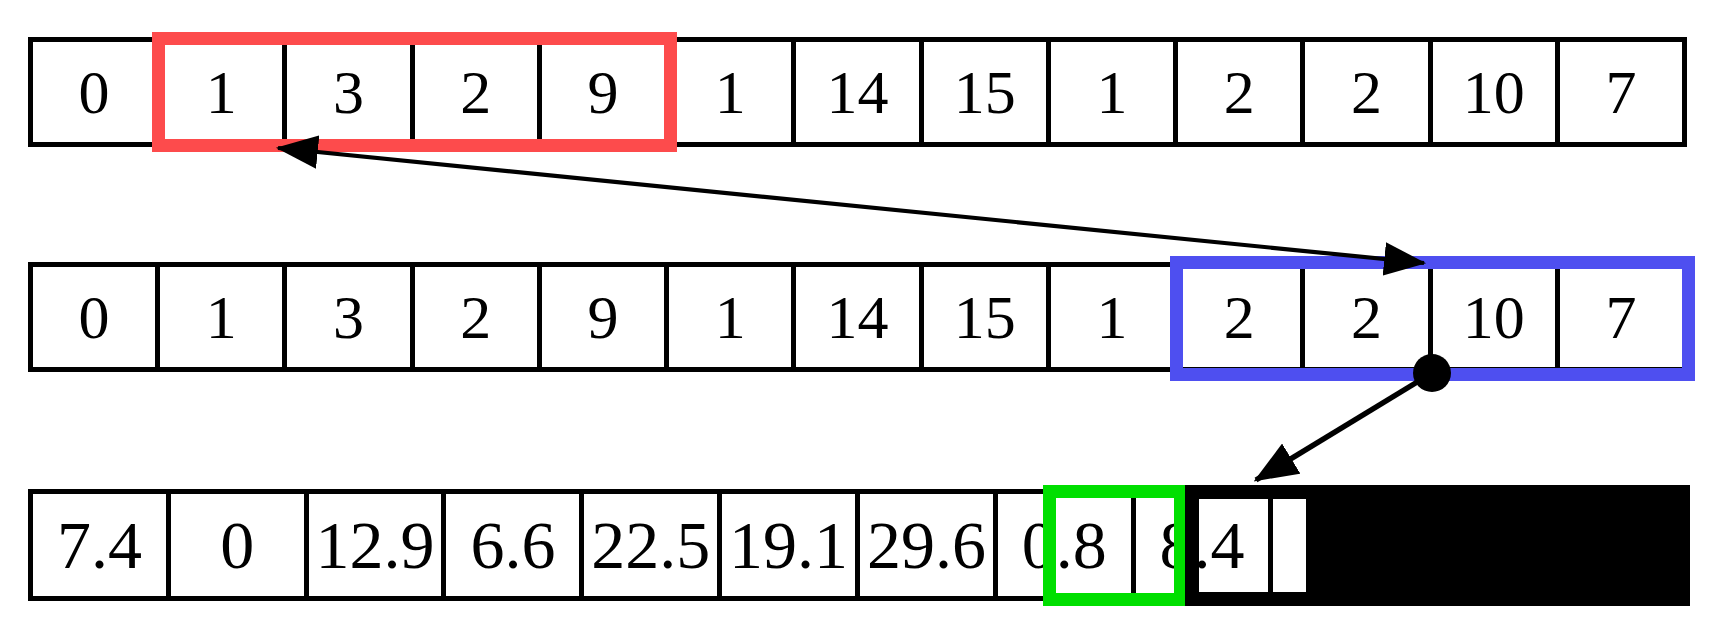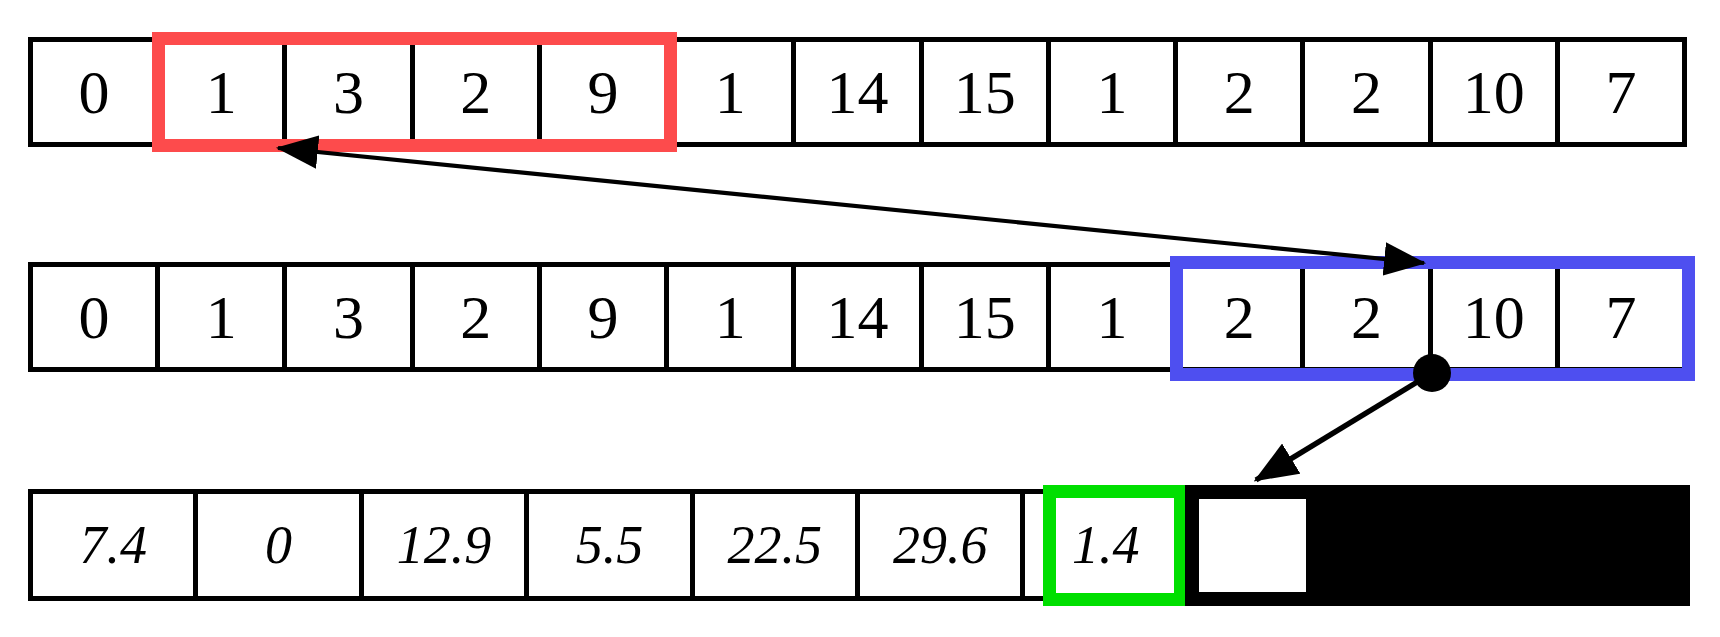--- a/index.html
+++ b/index.html
@@ -14,21 +14,21 @@
   
   .row{
     position:absolute;left:28px;width:1659px;
     display:flex;
     border:5px solid #000;
     box-sizing:border-box;
     background:#fff;
   }
   .row1{top:37px;height:110px;font-size:62px;}
   .row2{top:262px;height:110px;font-size:62px;}
-  .row3{top:489px;height:112px;font-size:54px;font-style:italic;}
+  .row3{top:489px;height:112px;font-size:68px;}
   .cell{
     flex:1;
     display:flex;align-items:center;justify-content:center;
     border-right:5px solid #000;
     box-sizing:border-box;
     overflow:hidden;
   }
   .cell:last-child{border-right:none;}
   
   .hl{position:absolute;box-sizing:border-box;background:transparent;}
@@ -167,37 +167,43 @@
 
       <div class="cell">
         <span>0</span>
       </div>
 
       <div class="cell">
         <span>12.9</span>
       </div>
 
       <div class="cell">
-        <span>5.5</span>
+        <span>6.6</span>
       </div>
 
       <div class="cell">
         <span>22.5</span>
       </div>
 
 
+      <div class="cell">
+        <span>19.1</span>
+      </div>
 
       <div class="cell">
         <span>29.6</span>
       </div>
 
       <div class="cell">
-        <span>1.4</span>
-      </div>
-
+        <span>0.8</span>
+      </div>
+
+      <div class="cell">
+        <span>8.4</span>
+      </div>
 
       <div class="cell">
         <span></span>
       </div>
 
       <div class="cell">
         <span></span>
       </div>
 
       <div class="cell">

